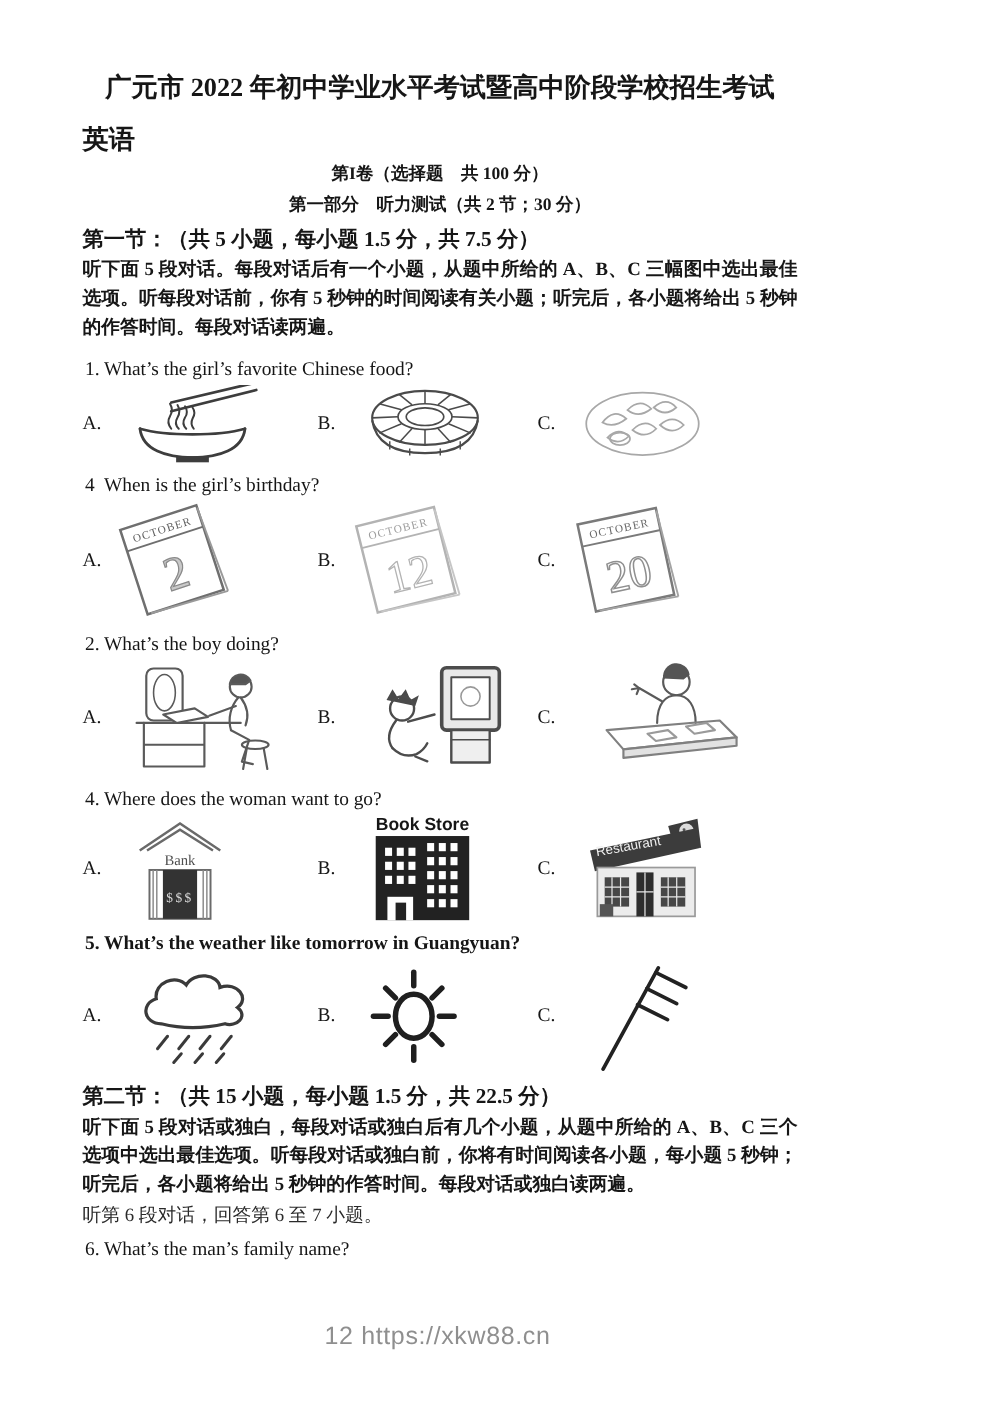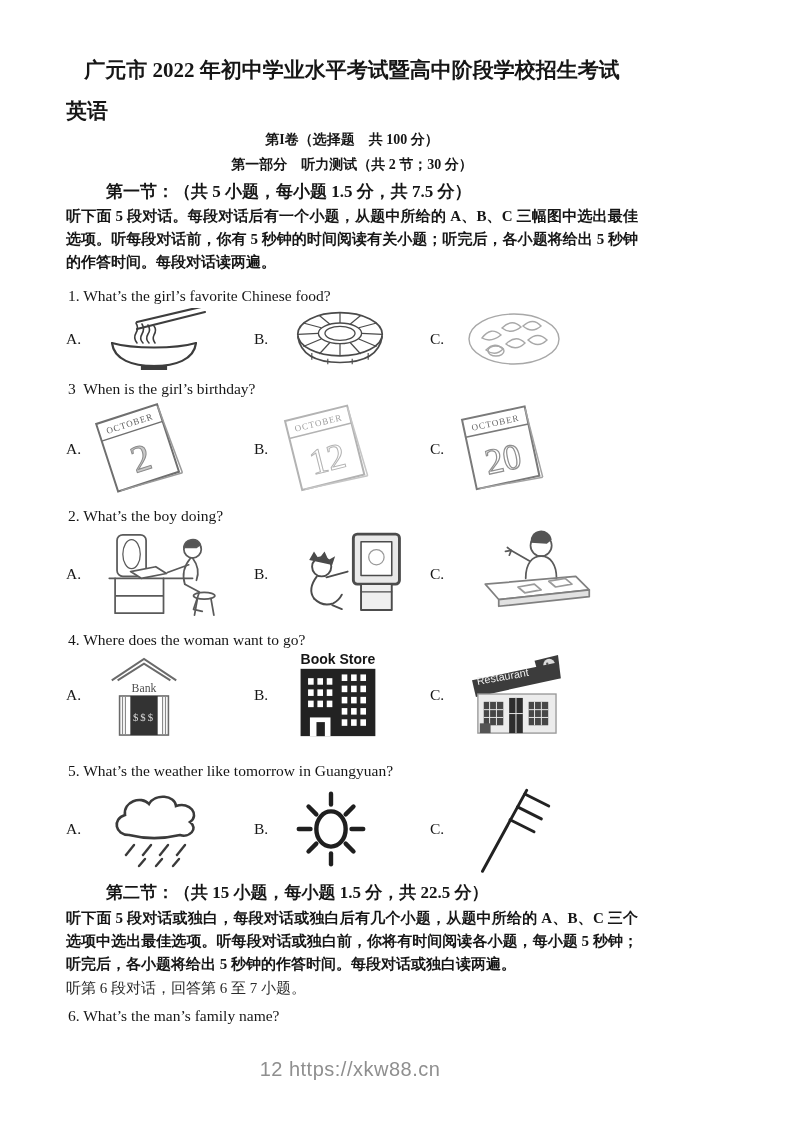--- a/index.html
+++ b/index.html
@@ -1,25 +1,25 @@
 <!DOCTYPE html>
 <html><head>
 <meta charset="utf-8">
 <style>
   html,body{margin:0;padding:0;background:#fff;}
   .page{width:700px;height:1122px;background:#fff;position:relative;box-sizing:border-box;
         padding:56px 62px 0 66px;font-family:"Liberation Serif","DejaVu Serif",serif;color:#161616;overflow:hidden;}
   .title{font-size:21px;font-weight:700;text-align:center;line-height:1.35;}
   .subject{font-size:21px;font-weight:700;margin-top:13px;}
   .center-head{font-size:14px;font-weight:700;text-align:center;margin-top:5px;line-height:1.4;}
-  .sec-head{font-size:17px;font-weight:700;margin-top:4px;line-height:1.55;margin-left:40px;}
+  .sec-head{font-size:17px;font-weight:700;margin-top:4px;line-height:1.55;}
   .instr{font-size:15px;font-weight:700;text-align:justify;line-height:1.53;}
   .q-text{font-size:15.5px;white-space:pre-wrap;margin:8px 0 0 2px;line-height:1.35;}
   .q-text.first{margin-top:12px;}
-  .q-text.q5m{margin-top:22px;}
+  .q-text.q5m{margin-top:6px;font-weight:bold;}
   .opt-row{display:grid;grid-template-columns:188px 176px 1fr;align-items:center;}
   .opt{display:flex;align-items:center;gap:22px;}
   .opt-label{font-size:15.5px;flex:0 0 auto;}
   .row-food{height:64px;}
   .row-cal{height:98px;}
   .row-boy{height:96px;}
   .row-bldg{height:88px;}
   .row-wx{height:94px;}
   .cal-tilt{transform:rotate(-18deg);transform-origin:50% 50%;}
   .cal-tilt.c2{transform:rotate(-14deg);}
@@ -101,21 +101,21 @@
           <path d="M57,16 q10,-9 18,0 q-9,8 -18,0 z"></path>
           <path d="M62,30 q10,-9 19,0 q-9,9 -19,0 z"></path>
           <path d="M40,34 q10,-10 19,-1 q-9,9 -19,1 z"></path>
           <path d="M20,40 q9,-9 17,-1 q-8,8 -17,1 z"></path>
           <ellipse cx="30" cy="41" rx="8" ry="5"></ellipse>
         </g>
       </svg>
     </div>
   </div>
 
-  <div class="q-text">3  When is the girl’s birthday?</div>
+  <div class="q-text">4  When is the girl’s birthday?</div>
   <div class="opt-row row-cal">
     <div class="opt">
       <span class="opt-label">A.</span>
       <svg class="cal-tilt" width="72" height="80" viewBox="0 0 72 80">
         <rect x="3" y="3" width="64" height="71" fill="#fff" stroke="#6f6f6f" stroke-width="2"></rect>
         <line x1="3" y1="21" x2="67" y2="21" stroke="#6f6f6f" stroke-width="1.5"></line>
         <line x1="67" y1="5" x2="70" y2="76" stroke="#9a9a9a" stroke-width="1.5"></line>
         <line x1="6" y1="74" x2="70" y2="76" stroke="#9a9a9a" stroke-width="1.5"></line>
         <text x="35" y="16" font-size="9" letter-spacing="1" fill="#5f5f5f" text-anchor="middle" font-family="Liberation Serif,serif">OCTOBER</text>
         <text x="35" y="62" font-size="38" text-anchor="middle" fill="#c9c9c9" stroke="#8a8a8a" stroke-width="1" font-family="Liberation Serif,serif">2</text>

